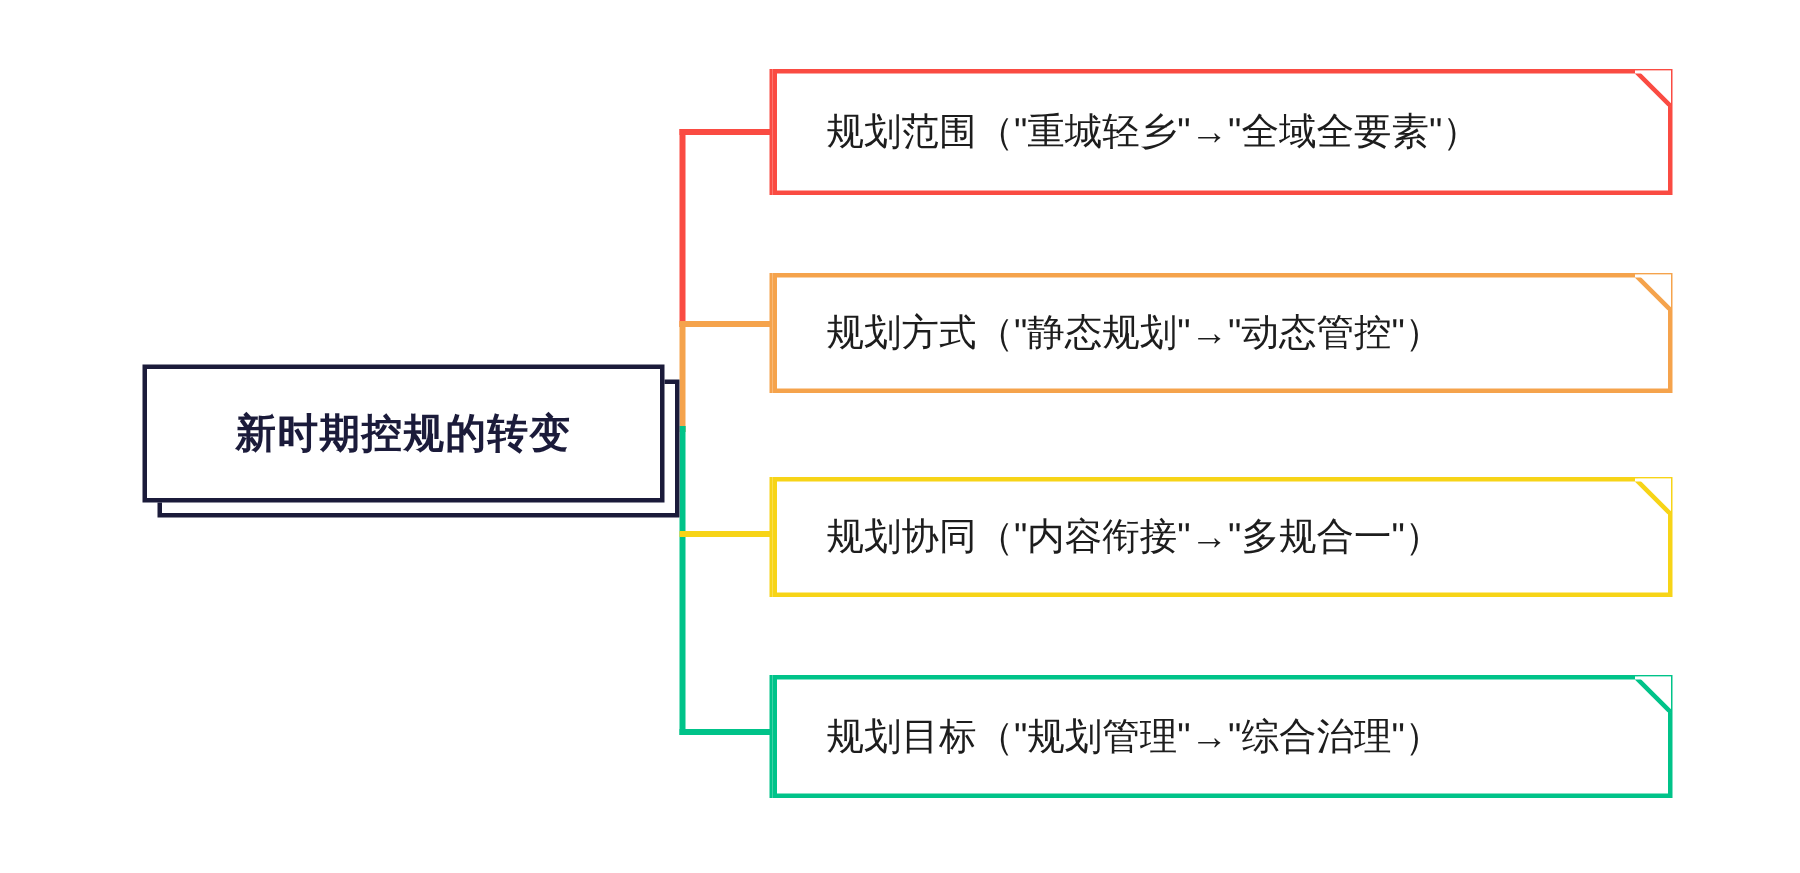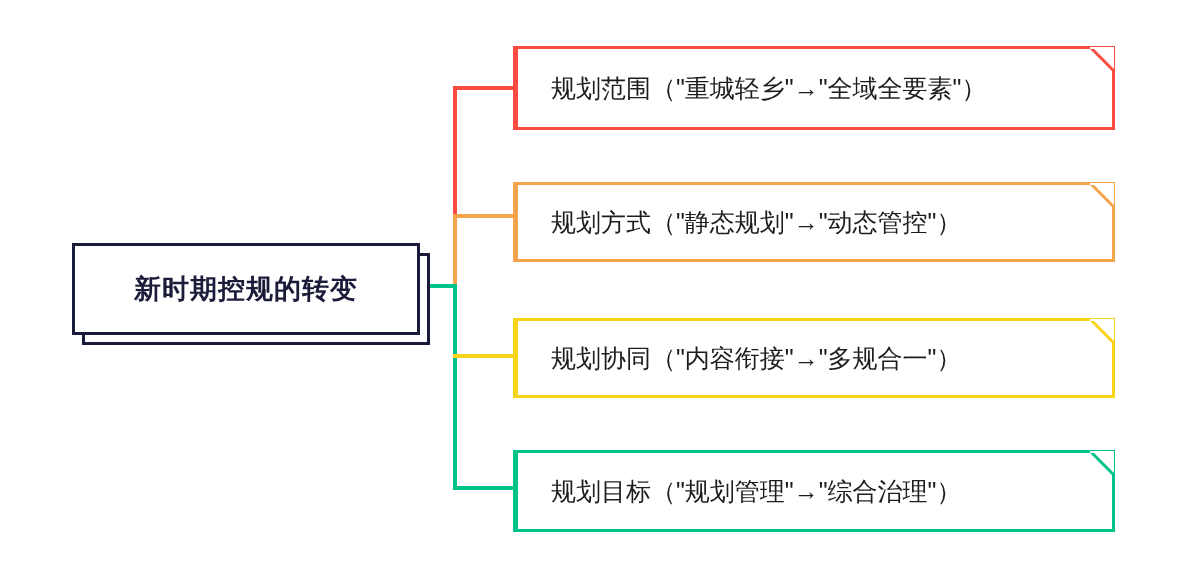--- a/index.html
+++ b/index.html
@@ -14,21 +14,21 @@
     position: relative;
     width: 1200px;
     height: 582px;
     background: #ffffff;
     overflow: hidden;
   }
 
   
   #root-node {
     position: absolute;
-    left: 72px;
+    left: 95px;
     top: 243px;
     width: 360px;
     height: 104px;
     text-align: center;
   }
   .root-back {
     position: absolute;
     left: 10px;
     top: 10px;
     width: 348px;

